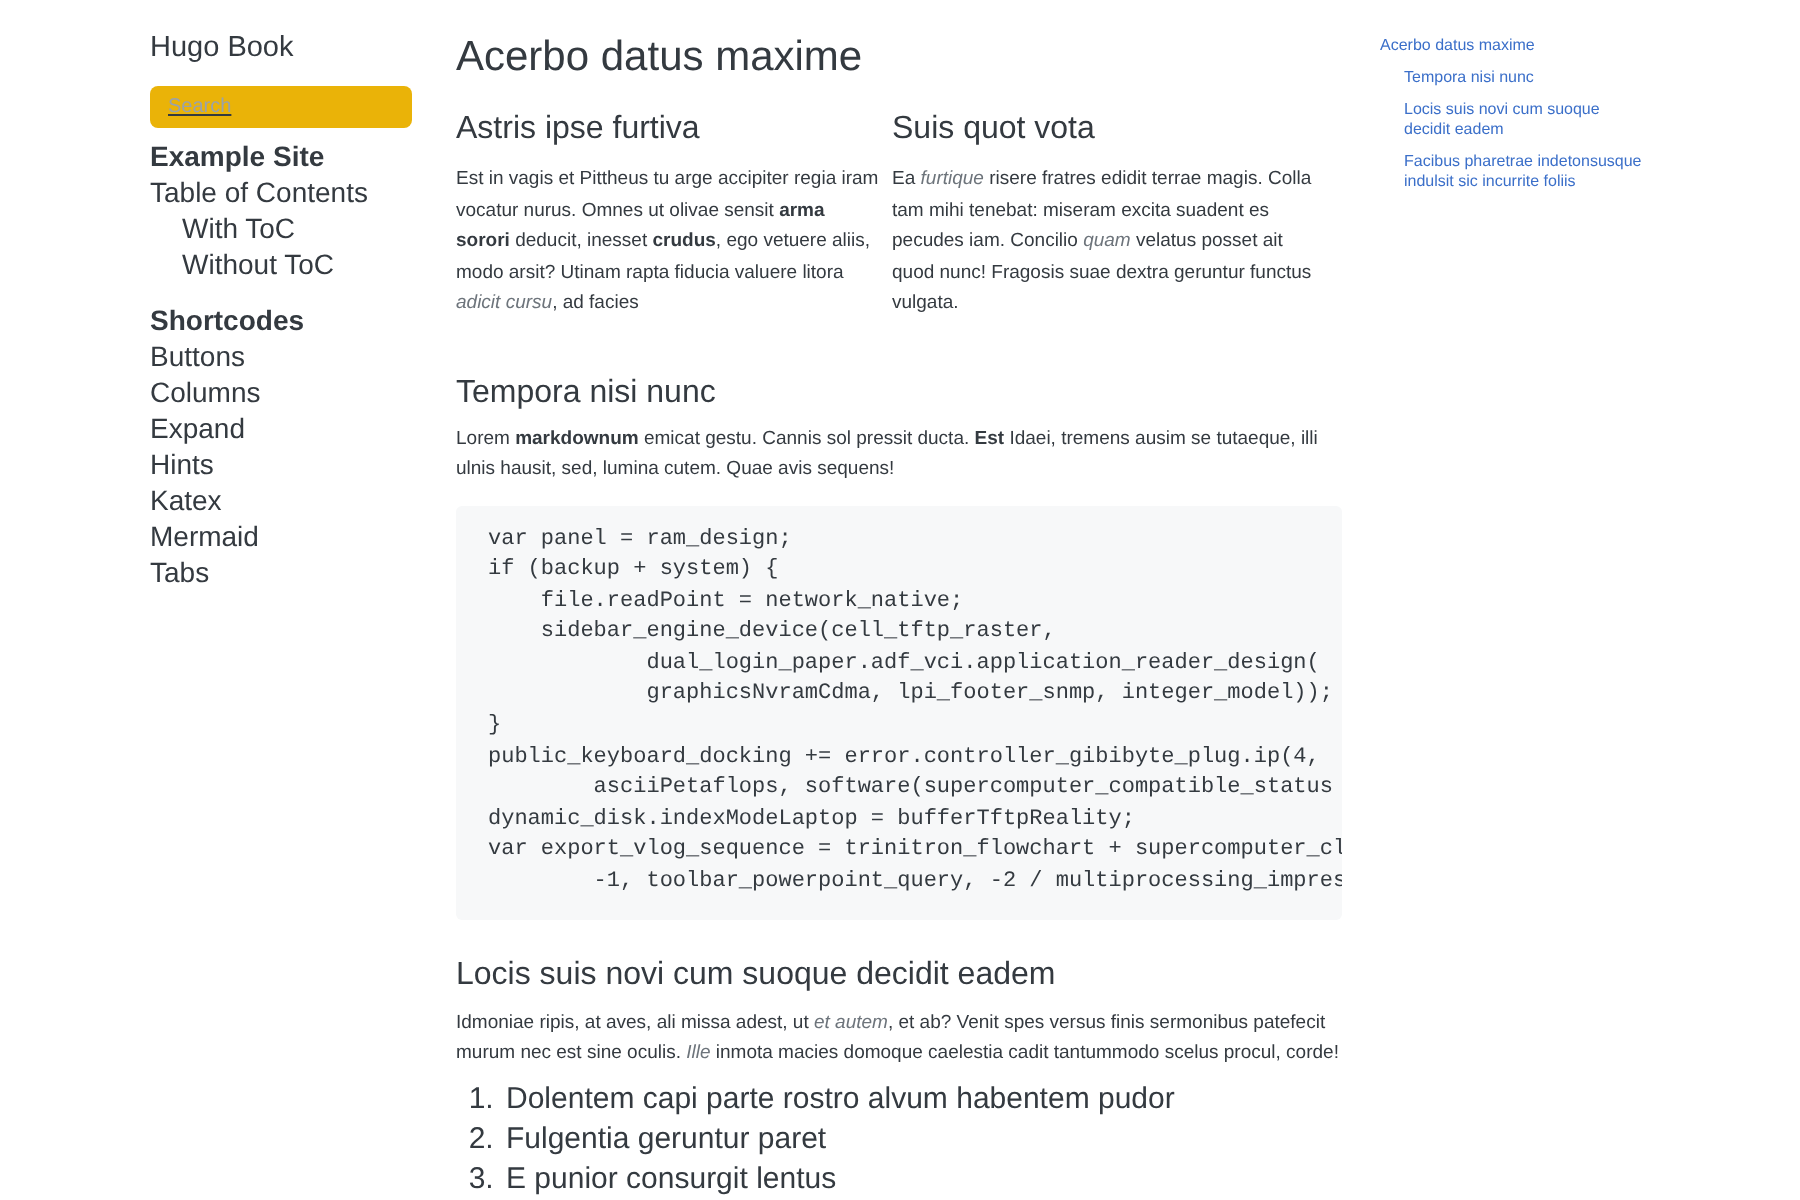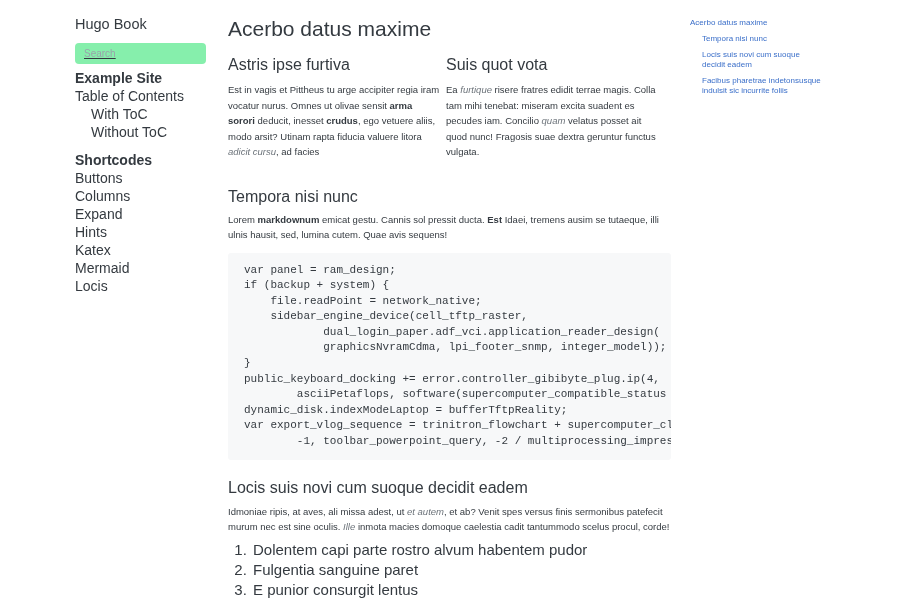--- a/index.html
+++ b/index.html
@@ -13,21 +13,21 @@
   .page { position: relative; width: 900px; height: 600px; }
 
   
   .sidebar { position: absolute; left: 75px; top: 0; width: 131px; }
   .brand {
     display: block; margin-top: 16px; font-size: 14.5px; font-weight: 400;
     color: #343a40; text-decoration: none; cursor: pointer;
   }
   .search {
     display: block; margin-top: 11px; width: 131px; height: 21px;
-    background: #86efac; border: 0; border-radius: 4px; padding: 0 9px;
+    background: #eab308; border: 0; border-radius: 4px; padding: 0 9px;
     font-size: 10px; color: #343a40; font-family: "Liberation Sans", sans-serif;
     outline: none;
     text-decoration: underline;
   }
   .search::placeholder { color: #9aa2ab; }
   .navlist { list-style: none; margin: 9px 0 0; padding: 0; font-size: 14px; }
   .navlist li { line-height: 10px; margin-bottom: 8px; cursor: pointer; color: #343a40; }
   .navlist li.bold { font-weight: 700; }
   .navlist li.indent { padding-left: 16px; }
   .navlist.group2 { margin-top: 18px; }
@@ -86,21 +86,21 @@
           <li class="indent">Without ToC</li>
         </ul>
       <ul class="navlist group2">
           <li class="bold">Shortcodes</li>
           <li>Buttons</li>
           <li>Columns</li>
           <li>Expand</li>
           <li>Hints</li>
           <li>Katex</li>
           <li>Mermaid</li>
-          <li>Locis</li>
+          <li>Tabs</li>
         </ul>
     </nav>
   </aside>
 
   <main class="main">
     <h1>Acerbo datus maxime</h1>
 
     <div class="cols">
       <section class="col">
         <h2>Astris ipse furtiva</h2>
@@ -126,21 +126,21 @@
         asciiPetaflops, software(supercomputer_compatible_status + 4));
 dynamic_disk.indexModeLaptop = bufferTftpReality;
 var export_vlog_sequence = trinitron_flowchart + supercomputer_cluster_rj(
         -1, toolbar_powerpoint_query, -2 / multiprocessing_impression);</code></pre>
 
     <h2 class="h2-locis">Locis suis novi cum suoque decidit eadem</h2>
     <p class="p-locis">Idmoniae ripis, at aves, ali missa adest, ut <em>et autem</em>, et ab? Venit spes versus finis sermonibus patefecit murum nec est sine oculis. <em>Ille</em> inmota macies domoque caelestia cadit tantummodo scelus procul, corde!</p>
 
     <ol class="orderedlist">
         <li>Dolentem capi parte rostro alvum habentem pudor</li>
-        <li>Fulgentia sanguine paret</li>
+        <li>Fulgentia geruntur paret</li>
         <li>E punior consurgit lentus</li>
       </ol>
   </main>
 
   <nav class="toc">
     <ul>
         <li>Acerbo datus maxime</li>
         <li class="sub">Tempora nisi nunc</li>
         <li class="sub">Locis suis novi cum suoque decidit eadem</li>
         <li class="sub">Facibus pharetrae indetonsusque indulsit sic incurrite foliis</li>

